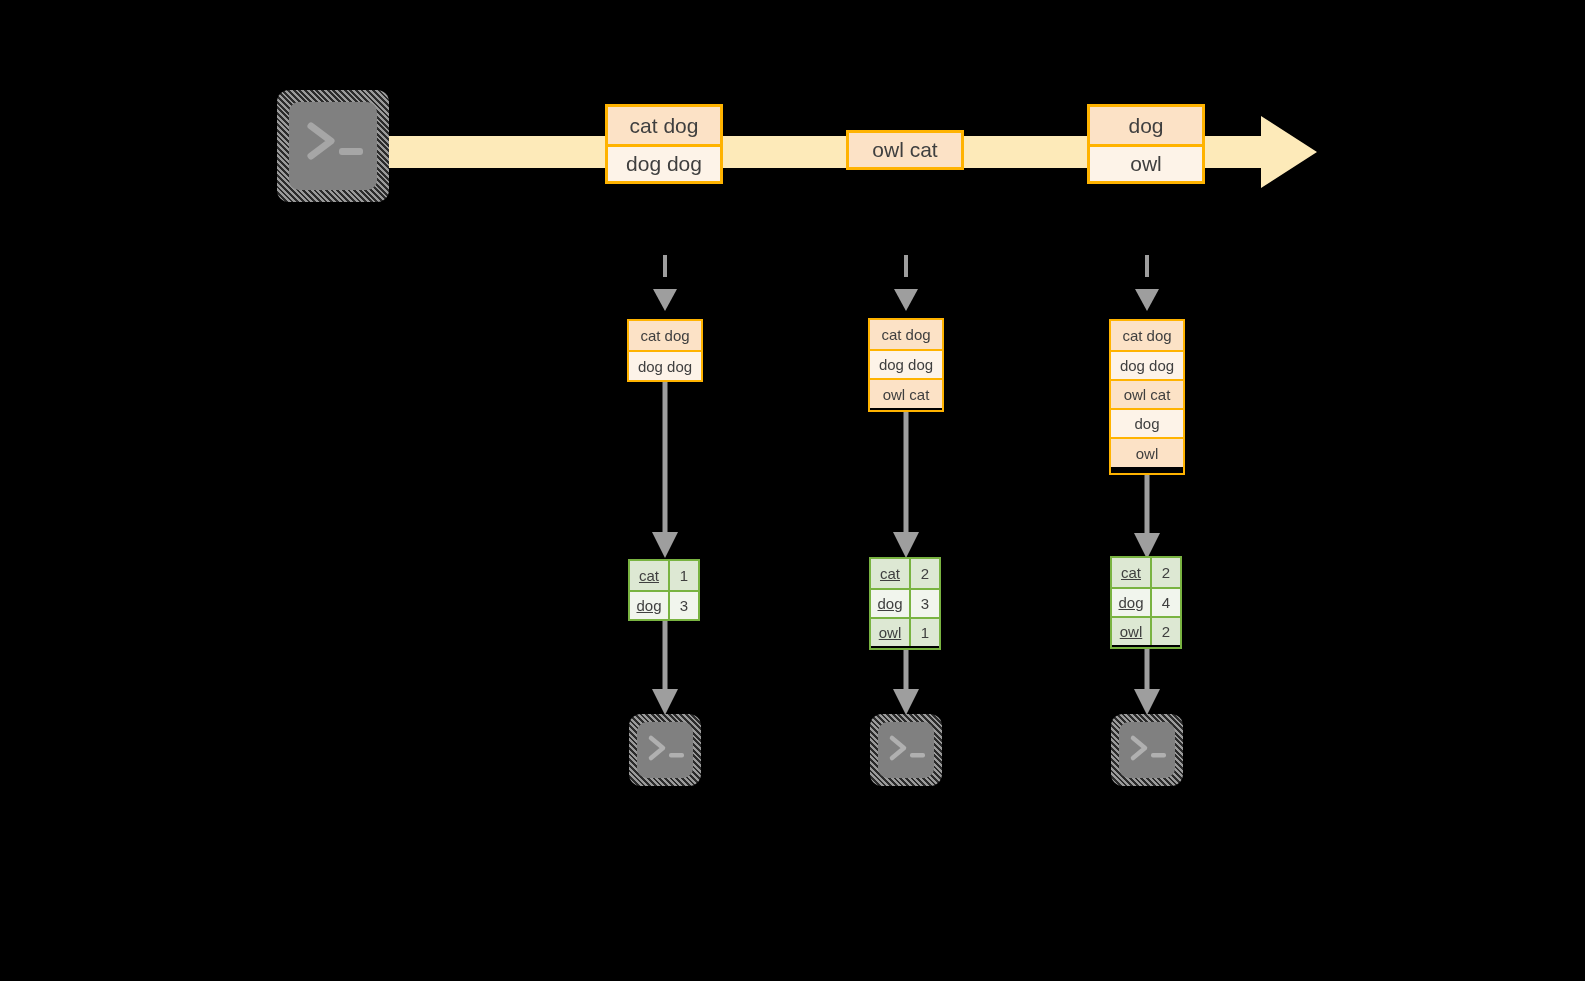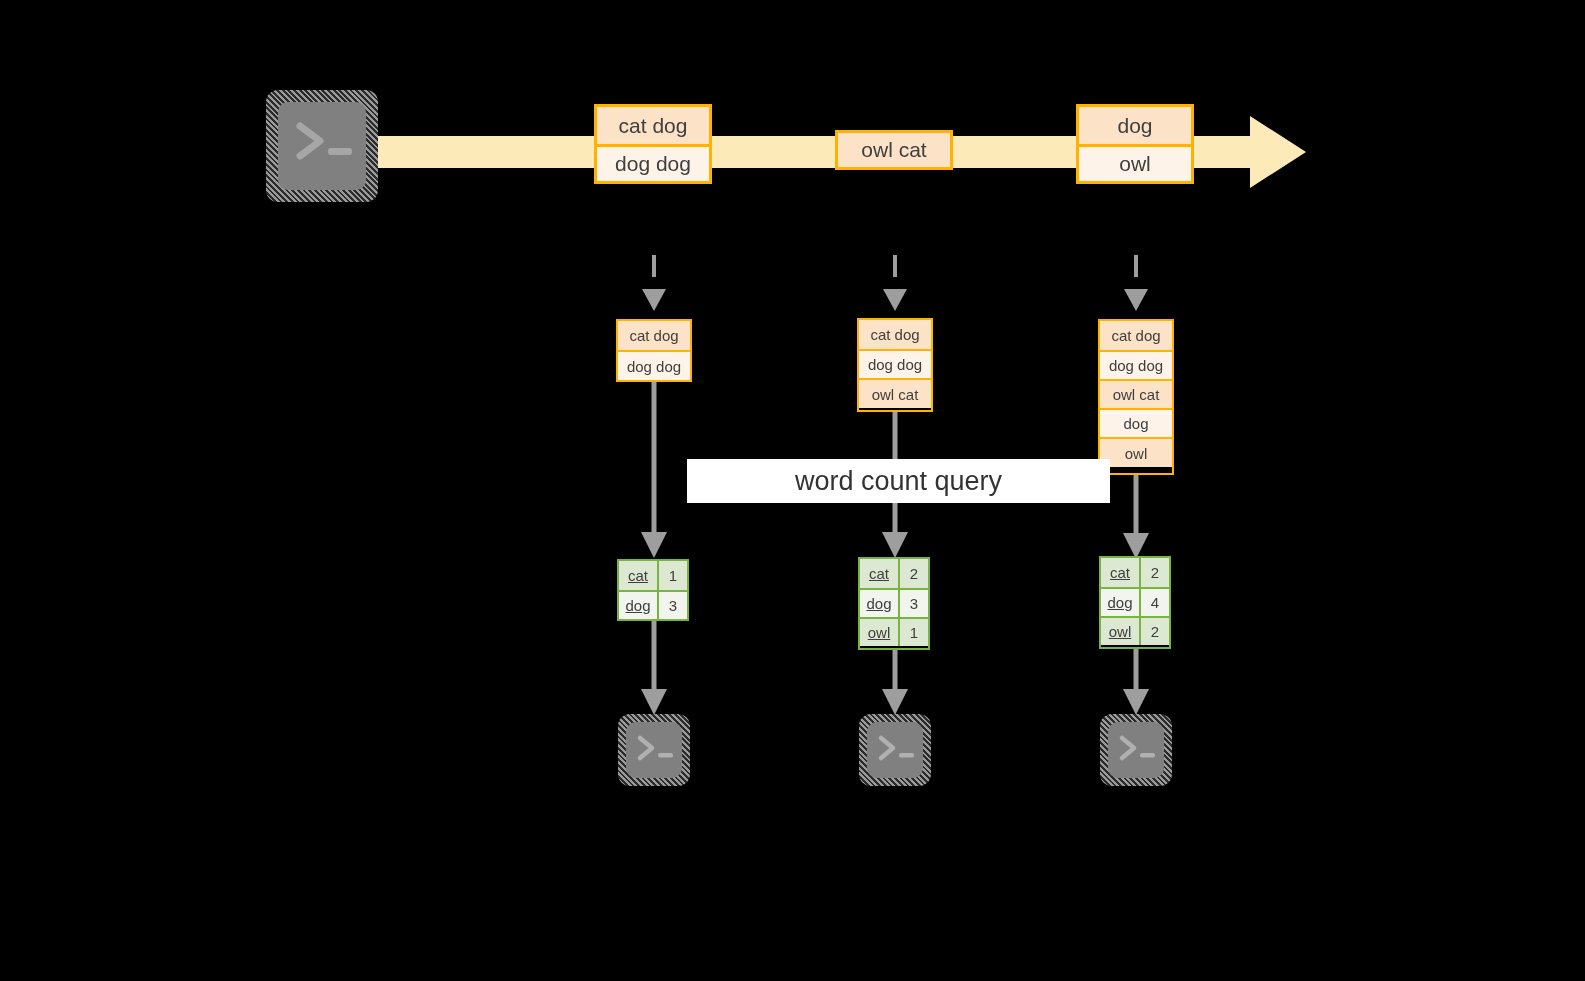--- a/index.html
+++ b/index.html
@@ -1,18 +1,18 @@
 <!DOCTYPE html>
 <html><head>
 <meta charset="utf-8">
 <style>
   html,body{margin:0;padding:0;background:#000;}
   body{width:1585px;height:981px;position:relative;overflow:hidden;
        font-family:"Liberation Sans","DejaVu Sans",sans-serif;}
-  #stage{position:absolute;left:0;top:0;width:1291px;height:981px;}
+  #stage{position:absolute;left:11px;top:0;width:1291px;height:981px;}
 
   
   .term{position:absolute;box-sizing:border-box;}
   .term .hatch{position:absolute;left:0;top:0;right:0;bottom:0;
       border-radius:12px;
       background:repeating-linear-gradient(45deg,#9a9a9a 0 2px,#2b2b2b 2px 4px);}
   .term .face{position:absolute;border-radius:10px;background:#808080;}
   .term svg{position:absolute;overflow:visible;}
 
   
@@ -122,23 +122,20 @@
   </svg>
   <svg class="conn" style="left:877px;top:412px;width:36px;height:150px" viewBox="0 0 36 150">
     <line x1="18" y1="0" x2="18" y2="125" stroke="#9e9e9e" stroke-width="5"></line>
     <path d="M5,120 L18,146 L31,120 Z" fill="#9e9e9e"></path>
   </svg>
   <svg class="conn" style="left:1118px;top:475px;width:36px;height:88px" viewBox="0 0 36 88">
     <line x1="18" y1="0" x2="18" y2="63" stroke="#9e9e9e" stroke-width="5"></line>
     <path d="M5,58 L18,84 L31,58 Z" fill="#9e9e9e"></path>
   </svg>
 
-  <div id="qband" style="left:687px;top:459px;width:423px;height:44px">
-    <span>word count query</span>
-  </div>
 
   <div class="gtab" style="left:617px;top:559px;width:72px;height:62px">
     <div class="gr a" style="height:29px">
       <div class="gc k" style="width:40px">cat</div>
       <div class="gc" style="width:28px">1</div>
     </div>
     <div class="gr b" style="height:29px">
       <div class="gc k" style="width:40px">dog</div>
       <div class="gc" style="width:28px">3</div>
     </div>

